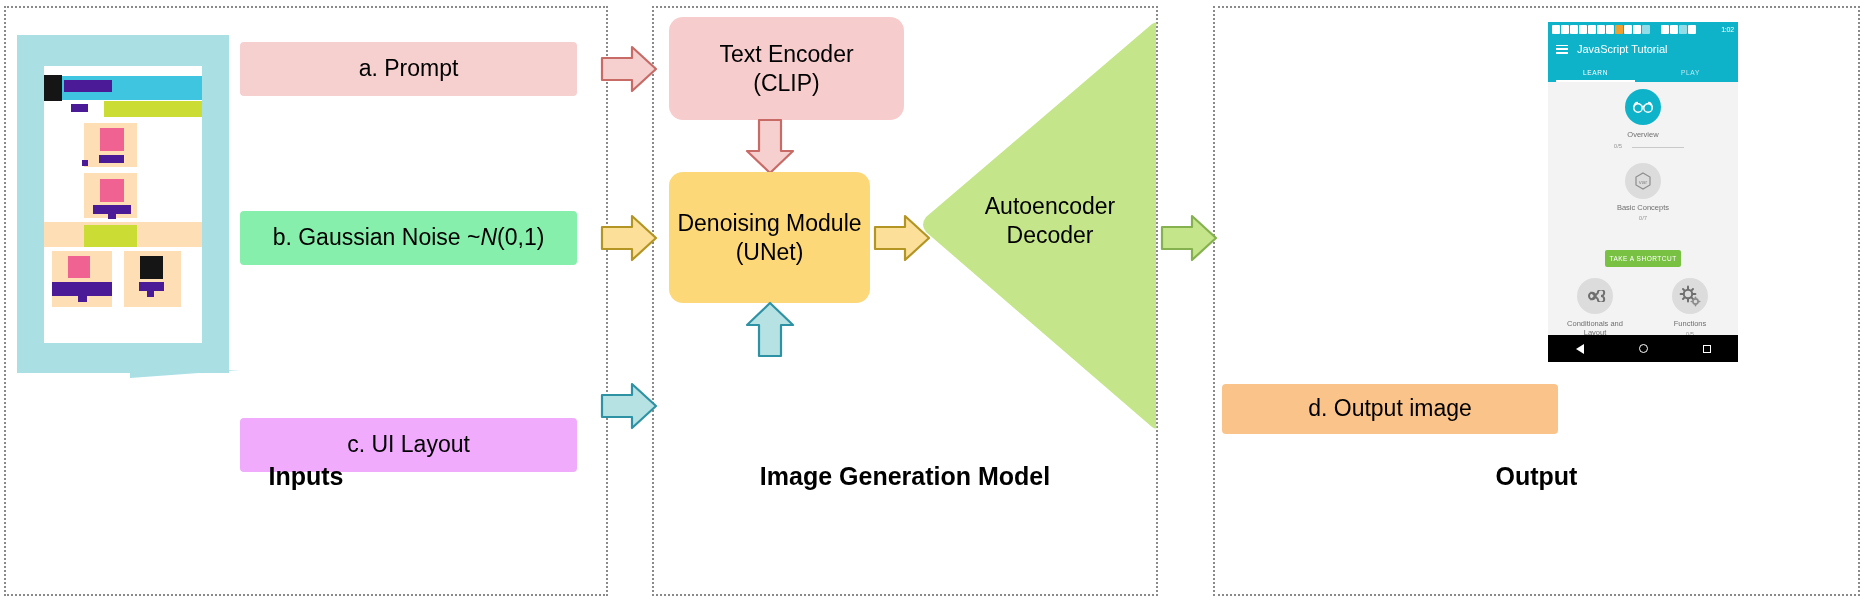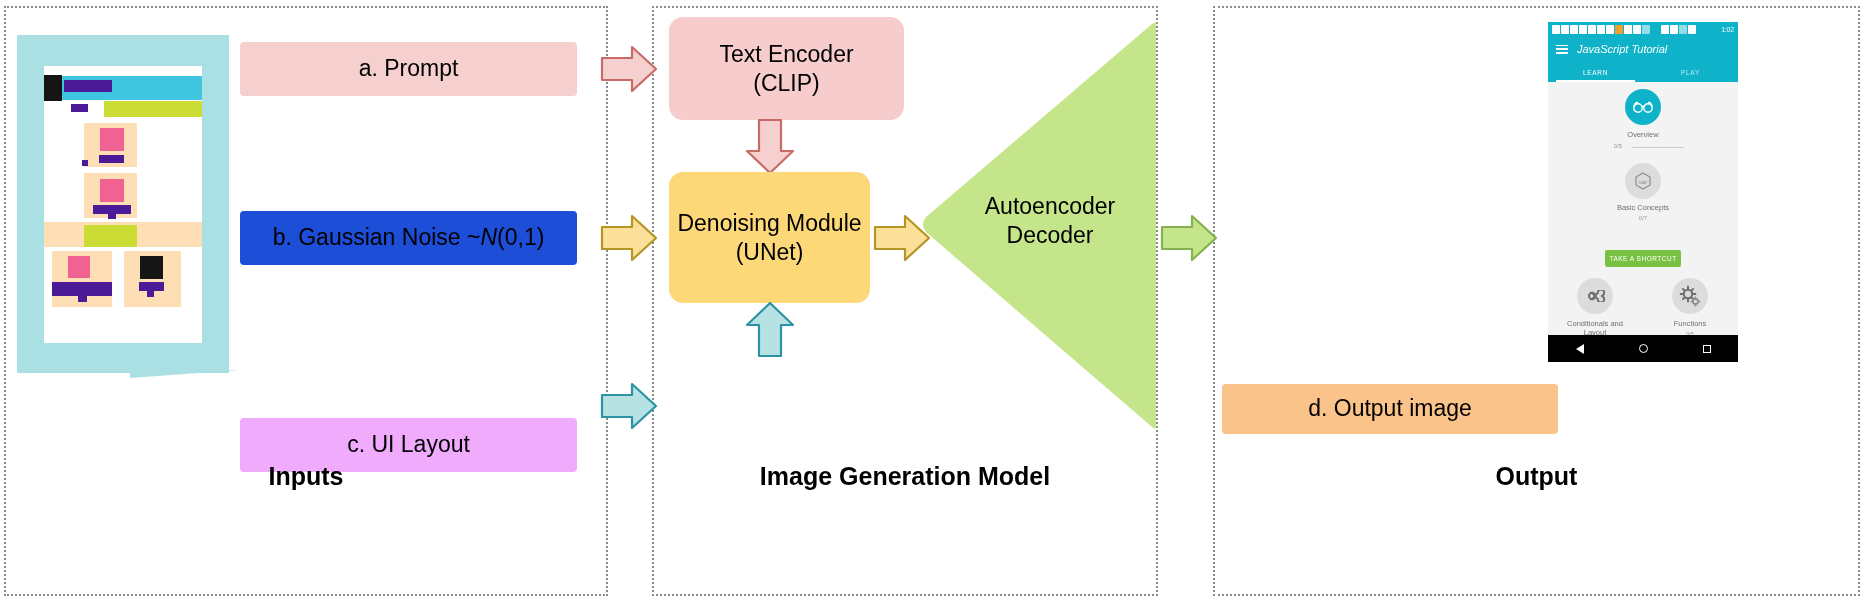--- a/index.html
+++ b/index.html
@@ -39,21 +39,21 @@
     display: flex;
     align-items: center;
     justify-content: center;
     border-radius: 4px;
     font-size: 23px;
     color: #000;
     text-align: center;
     line-height: 1.2;
   }
   #pill-prompt { left: 240px; top: 42px;  width: 337px; height: 54px; background: #f6cfcf; }
-  #pill-noise  { left: 240px; top: 211px; width: 337px; height: 54px; background: #1d4ed8; }
+  #pill-noise  { left: 240px; top: 211px; width: 337px; height: 54px; background: #86efac; }
   #pill-layout { left: 240px; top: 379px; width: 337px; height: 54px; background: #f0abfc; margin-top: 39px; }
   #pill-output { left: 1222px; top: 384px; width: 336px; height: 50px; background: #fac389; }
 
   .ital { font-style: italic; }
 
   
   #bubble {
     position: absolute;
     left: 17px; top: 35px;
     width: 212px; height: 338px;
@@ -123,21 +123,21 @@
   }
   .st-ico { width: 8px; height: 9px; background: #fff; display: inline-block; border-radius: 1px; }
   .st-ico.dim { opacity: .55; }
   #st-time { margin-left: auto; color: #fff; font-size: 7px; letter-spacing: -.2px; }
   #ph-appbar {
     position: absolute; left: 0; top: 14px; width: 190px; height: 26px;
     background: #0fb3c9; display: flex; align-items: center; gap: 9px; padding-left: 8px;
   }
   #ph-hamburger { width: 12px; height: 9px; display: flex; flex-direction: column; justify-content: space-between; }
   #ph-hamburger i { display: block; height: 1.5px; background: #fff; }
-  #ph-title { color: #fff; font-size: 11px; font-style: italic; }
+  #ph-title { color: #fff; font-size: 11px; }
   #ph-tabs {
     position: absolute; left: 0; top: 40px; width: 190px; height: 20px;
     background: #0fb3c9; display: flex;
   }
   .ph-tab { flex: 1; display: flex; align-items: center; justify-content: center;
             color: #ffffff; font-size: 6.5px; letter-spacing: .7px; position: relative; }
   .ph-tab.dim { color: #bfe9f1; }
   .ph-tab.active::after { content:""; position:absolute; left: 8px; right: 8px; bottom: 0; height: 2px; background: #fff; }
   #ph-body { position: absolute; left: 0; top: 60px; width: 190px; height: 253px; background: #f3f3f3; }
 

